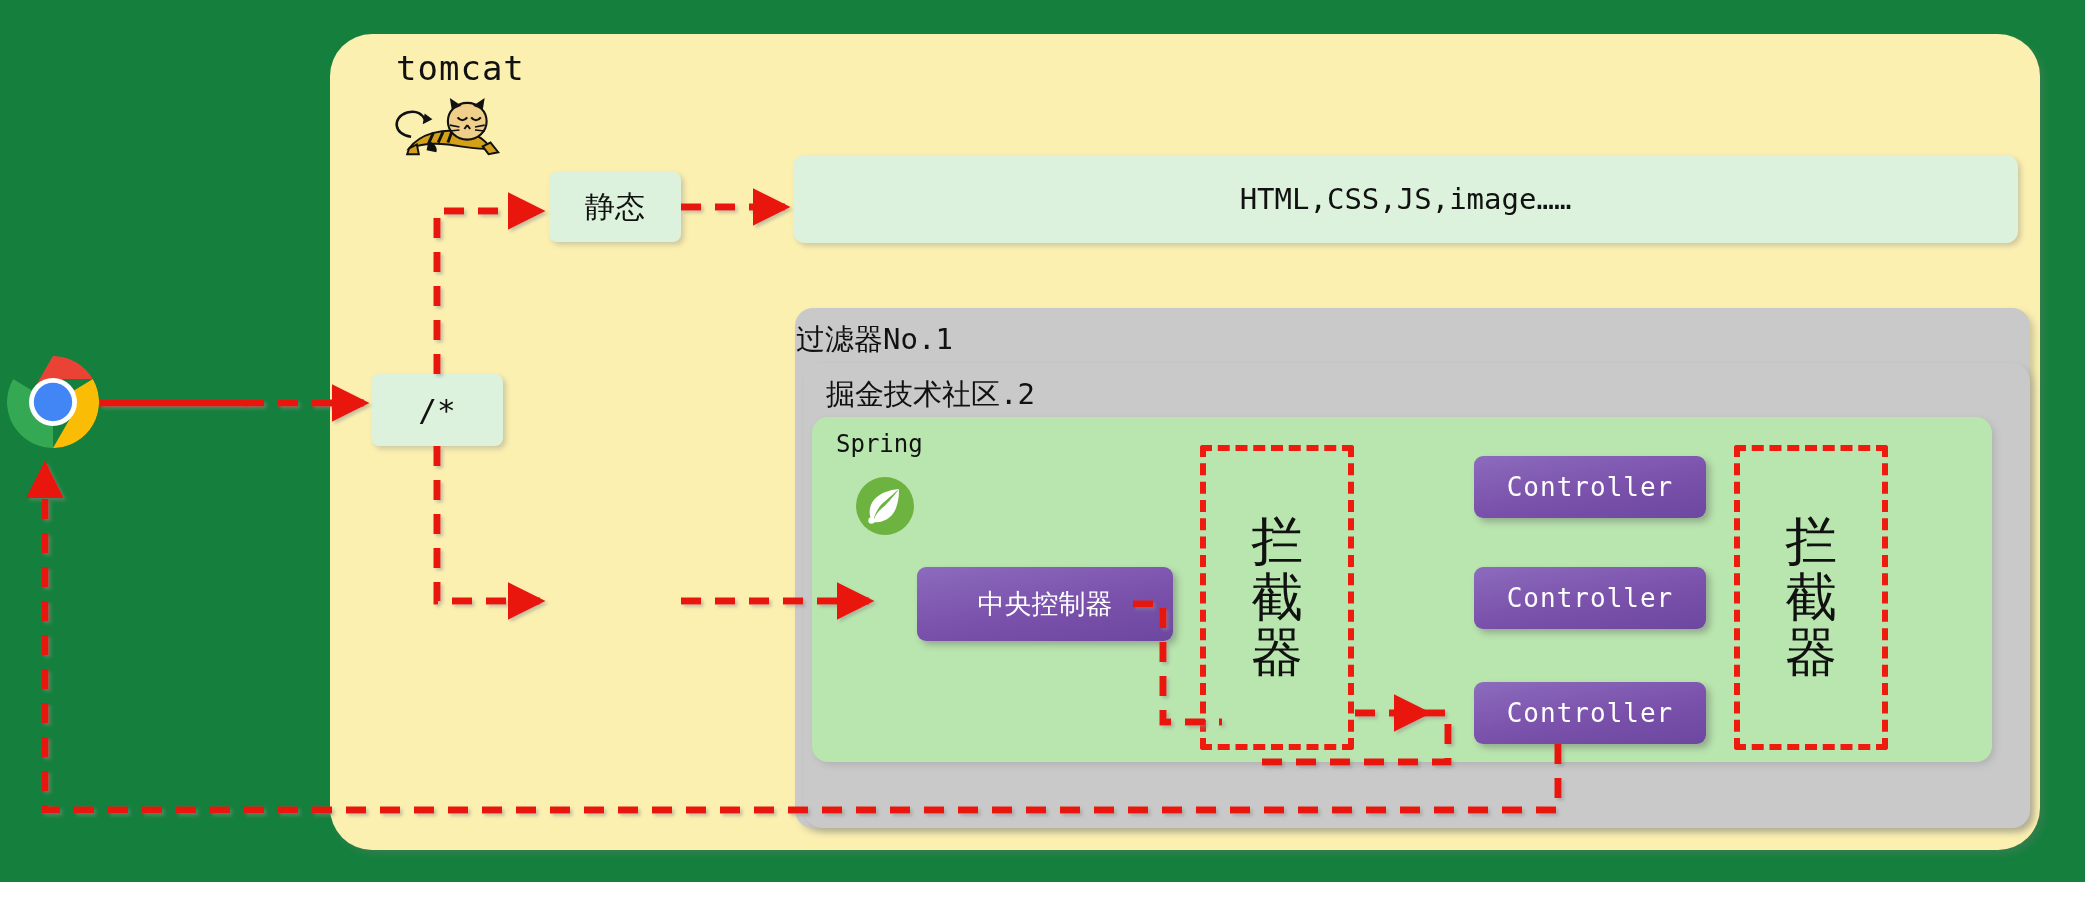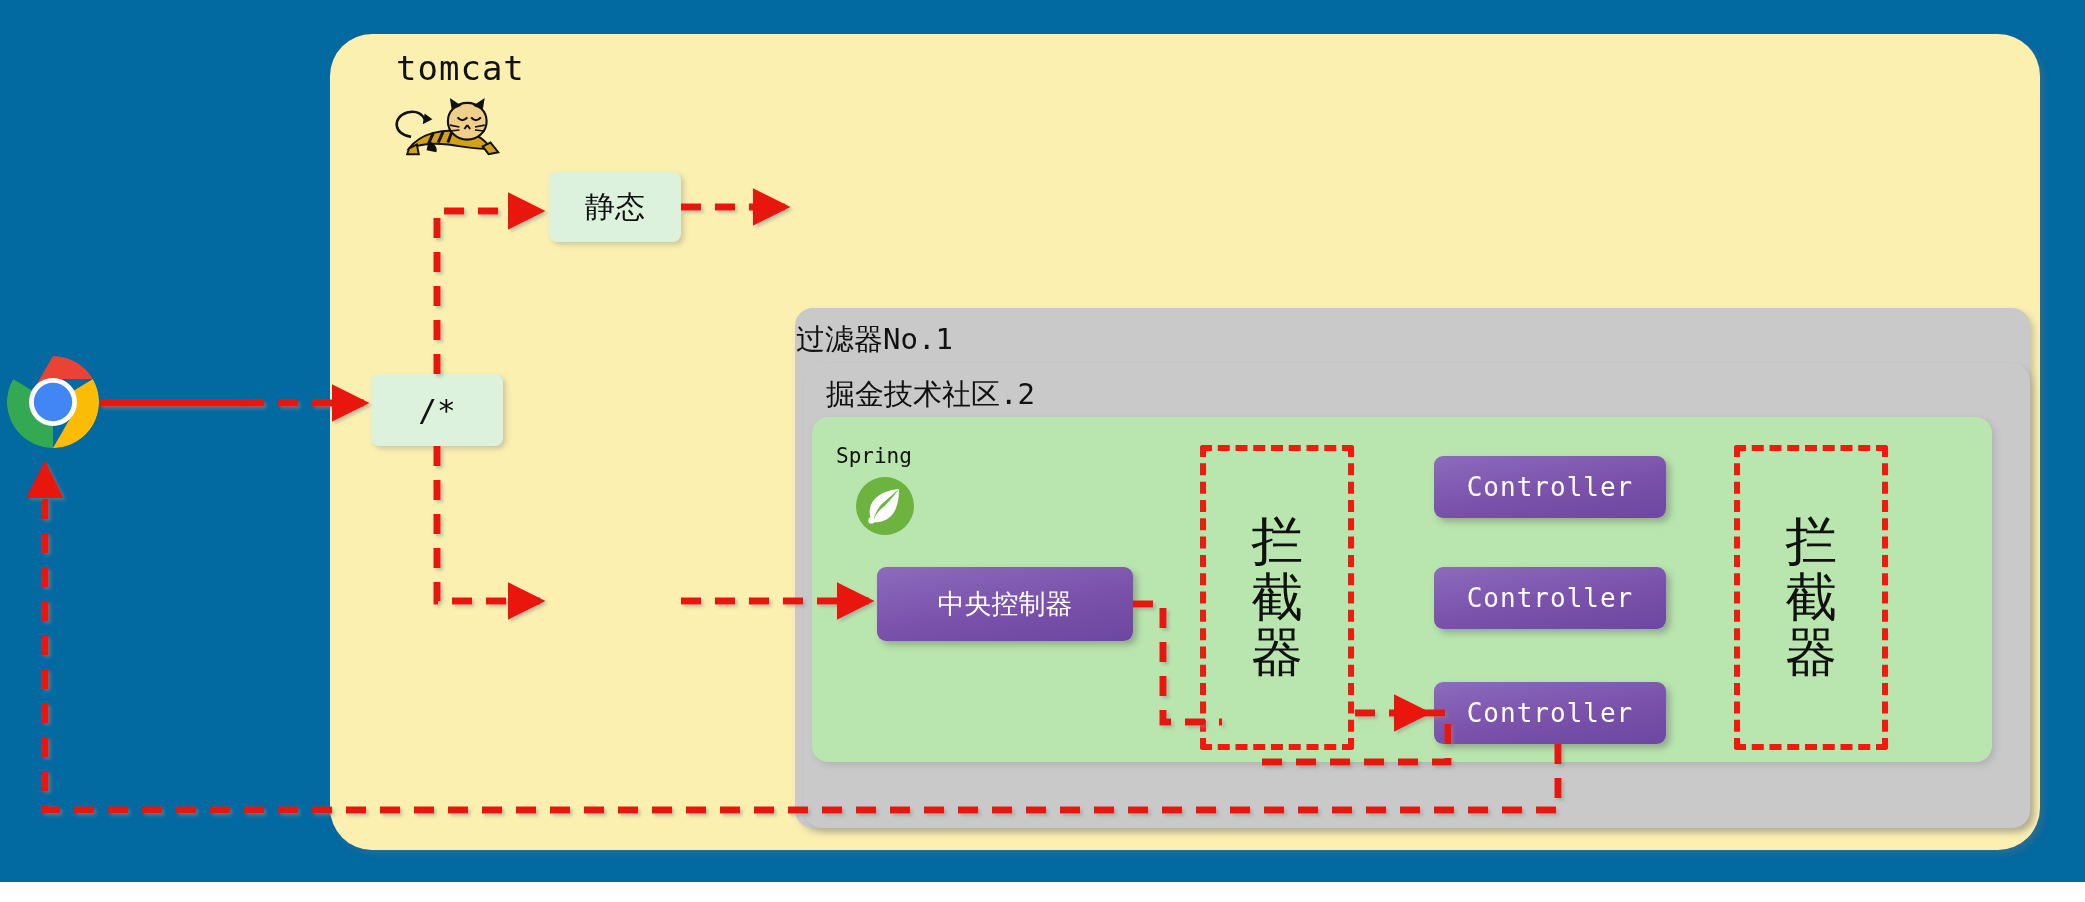--- a/index.html
+++ b/index.html
@@ -7,21 +7,21 @@
     width: 2085px;
     height: 902px;
     background: #ffffff;
     font-family: "DejaVu Sans Mono", monospace;
     overflow: hidden;
   }
   #stage {
     position: relative;
     width: 2085px;
     height: 882px;
-    background: #0369a1;
+    background: #15803d;
   }
 
   
   .tomcat-box {
     position: absolute;
     left: 330px; top: 34px;
     width: 1710px; height: 816px;
     background: #fbf0b0;
     border-radius: 42px;
     box-shadow: 4px 4px 7px rgba(120,120,120,0.30);
@@ -95,41 +95,42 @@
   .spring-box {
     position: absolute;
     left: 812px; top: 417px;
     width: 1180px; height: 345px;
     background: #b9e5ae;
     border-radius: 16px;
     box-shadow: 3px 3px 6px rgba(130,130,130,0.30);
   }
   .spring-title {
     position: absolute;
-    left: 836px; top: 444px;
-    font-size: 21px;
+    left: 836px; top: 430px;
+    font-size: 24px;
     color: #111;
     font-family: "DejaVu Sans Mono", monospace;
   }
   .spring-leaf {
     position: absolute;
     left: 855px; top: 476px;
     width: 60px; height: 60px;
   }
 
   
   .purple {
     position: absolute;
     border-radius: 9px;
     background: linear-gradient(170deg, #8c6bbd 0%, #7a51ab 55%, #6c47a0 100%);
     box-shadow: 4px 4px 6px rgba(95,95,95,0.42);
     display: flex;
     align-items: center;
     justify-content: center;
     color: #ffffff;
+    margin-left: 40px;
   }
   .central-ctrl {
     left: 877px; top: 567px;
     width: 256px; height: 74px;
     font-size: 27px;
     font-family: "DejaVu Sans", sans-serif;
   }
   .ctrl-box {
     left: 1434px; width: 232px; height: 62px;
     font-size: 26px;
@@ -236,20 +237,21 @@
       <path d="M91.6 26 A48 48 0 0 1 50 98 L71 61.5 A24 24 0 0 0 71 38.5 Z" fill="#fbbc05"></path>
       <path d="M50 98 A48 48 0 0 1 8.4 26 L29 38.5 A24 24 0 0 0 50 74 Z" fill="#34a853"></path>
       <circle cx="50" cy="50" r="25" fill="#ffffff"></circle>
       <circle cx="50" cy="50" r="20" fill="#4285f4"></circle>
     </g>
   </svg>
 
   <div class="node node-slash">/*</div>
   <div class="node node-static">静态</div>
 
+  <div class="node node-assets">HTML,CSS,JS,image……</div>
 
   <div class="filter1"></div>
   <div class="filter-label l1">过滤器No.1</div>
 
   <div class="filter2"></div>
   <div class="filter-label l2">掘金技术社区.2</div>
 
   <div class="spring-box"></div>
   <div class="spring-title">Spring</div>
 

